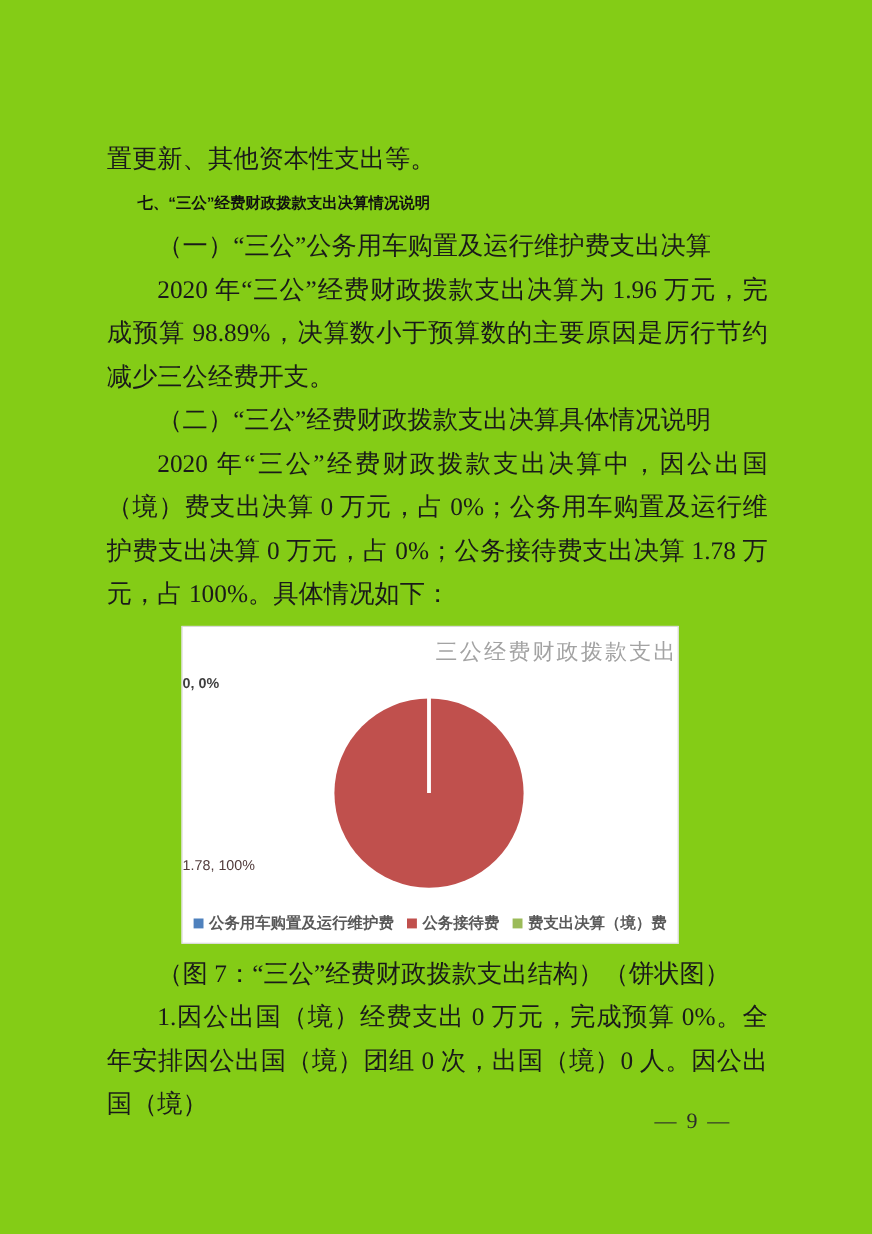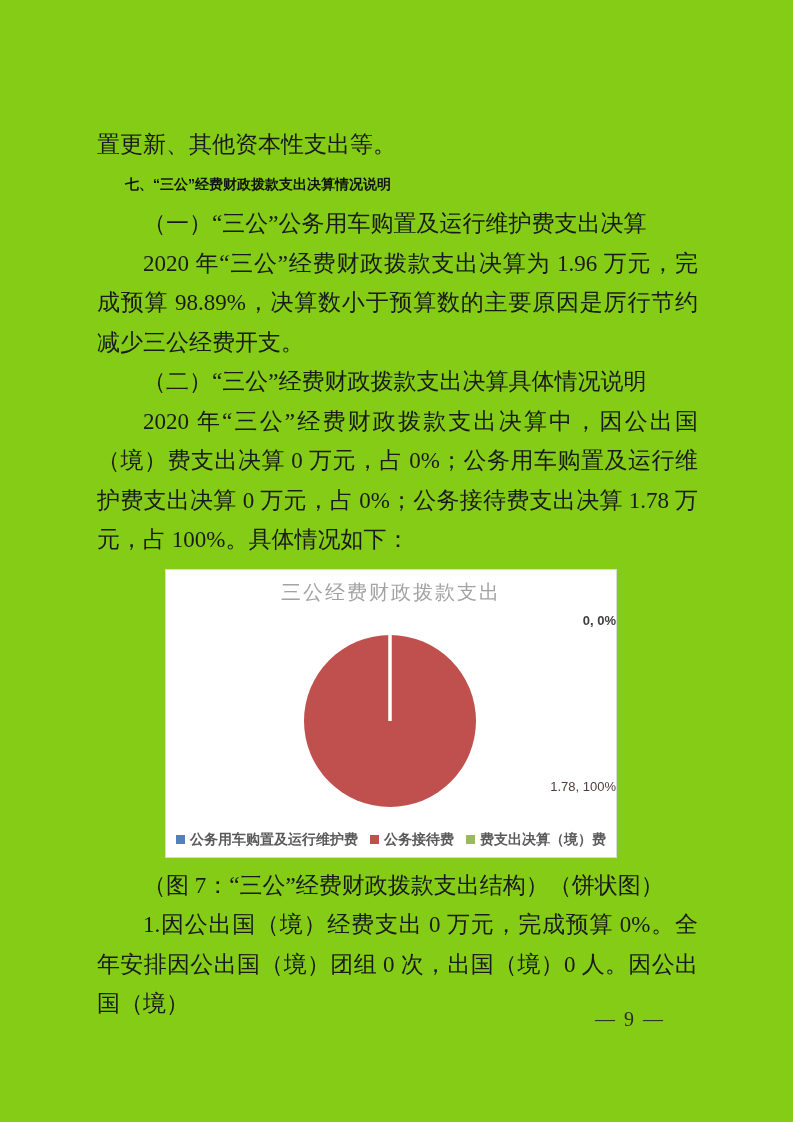--- a/index.html
+++ b/index.html
@@ -42,32 +42,32 @@
     border: 1px solid #d9d9d9;
     background: #ffffff;
     margin: 9px 0 8px 68px;
     box-sizing: content-box;
   }
   .chart-title {
     position: absolute;
     top: 9px;
     left: 0;
     width: 100%;
-    text-align: center;
+    text-align: right;
     font-size: 20px;
     letter-spacing: 2px;
     color: #a3a3a3;
     font-family: "Liberation Serif", serif;
   }
   .pie-svg { position: absolute; left: 0; top: 0; }
   .pie-label {
     position: absolute;
     left: 0;
     width: 450px;
-    text-align: right;
+    text-align: left;
     font-family: "Liberation Sans", sans-serif;
     font-size: 13px;
   }
   .pie-label.top { top: 43px; font-weight: bold; color: #3f3f3f; }
   .pie-label.main { top: 209px; color: #523c3c; }
   .chart-legend {
     position: absolute;
     bottom: 8px;
     left: 0;
     width: 100%;

